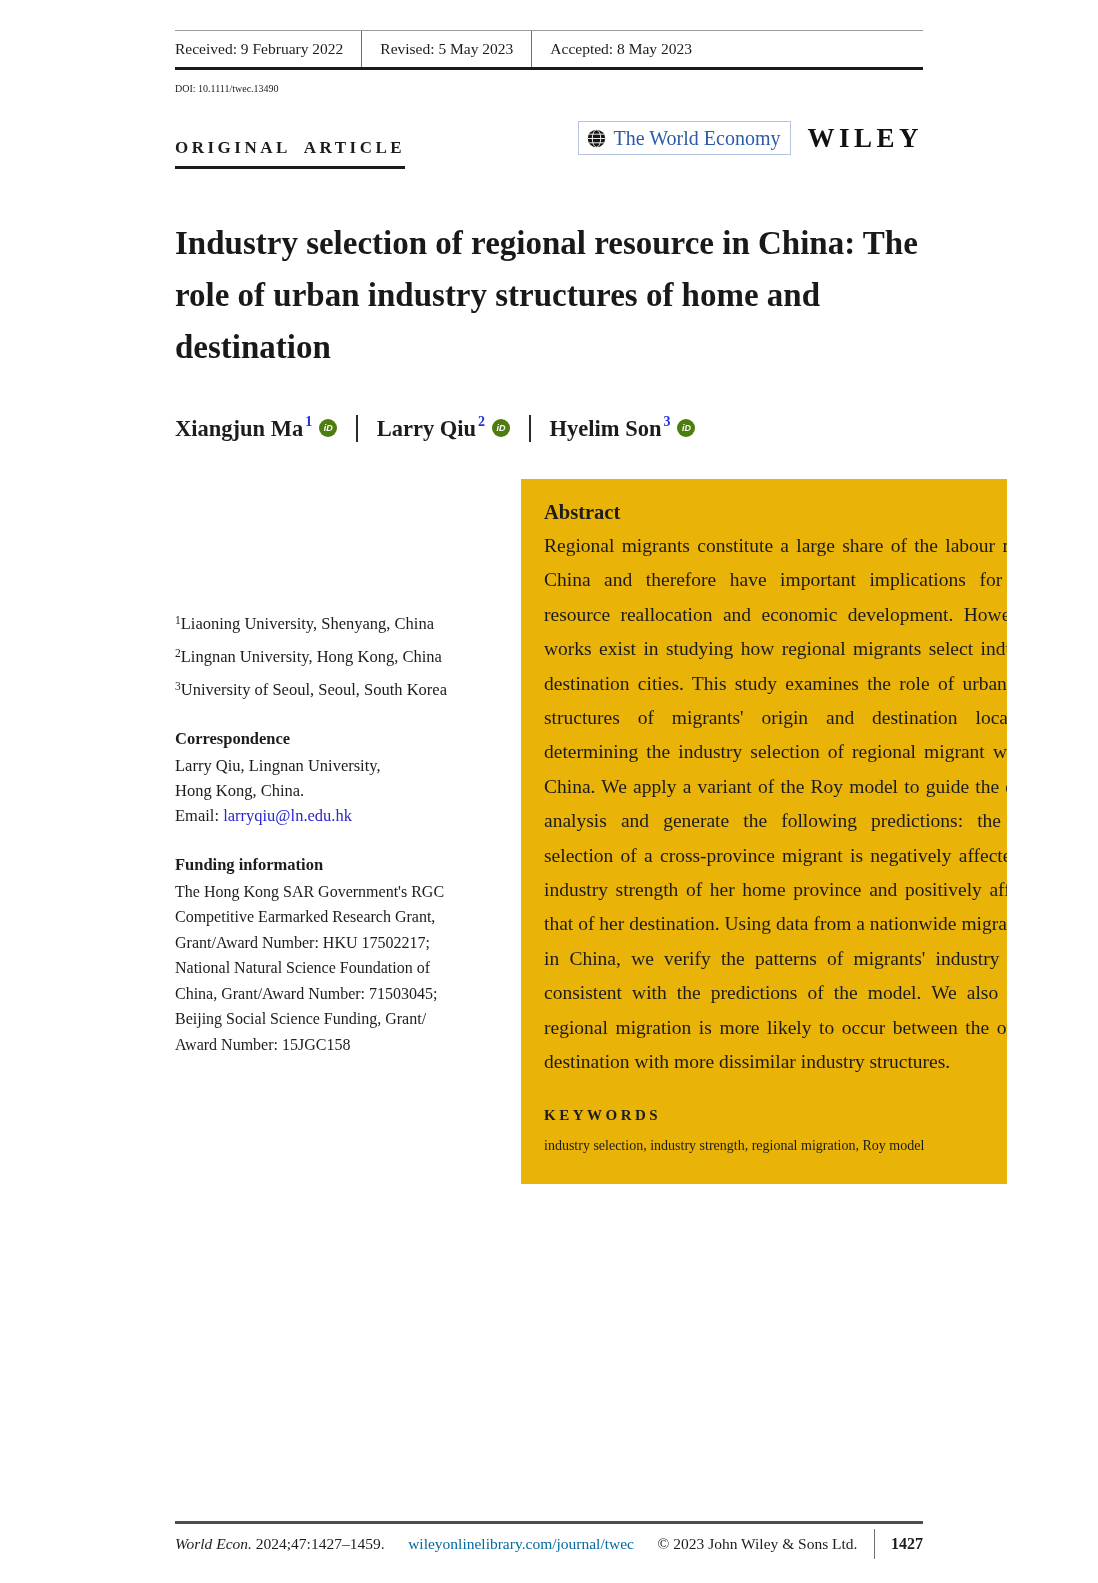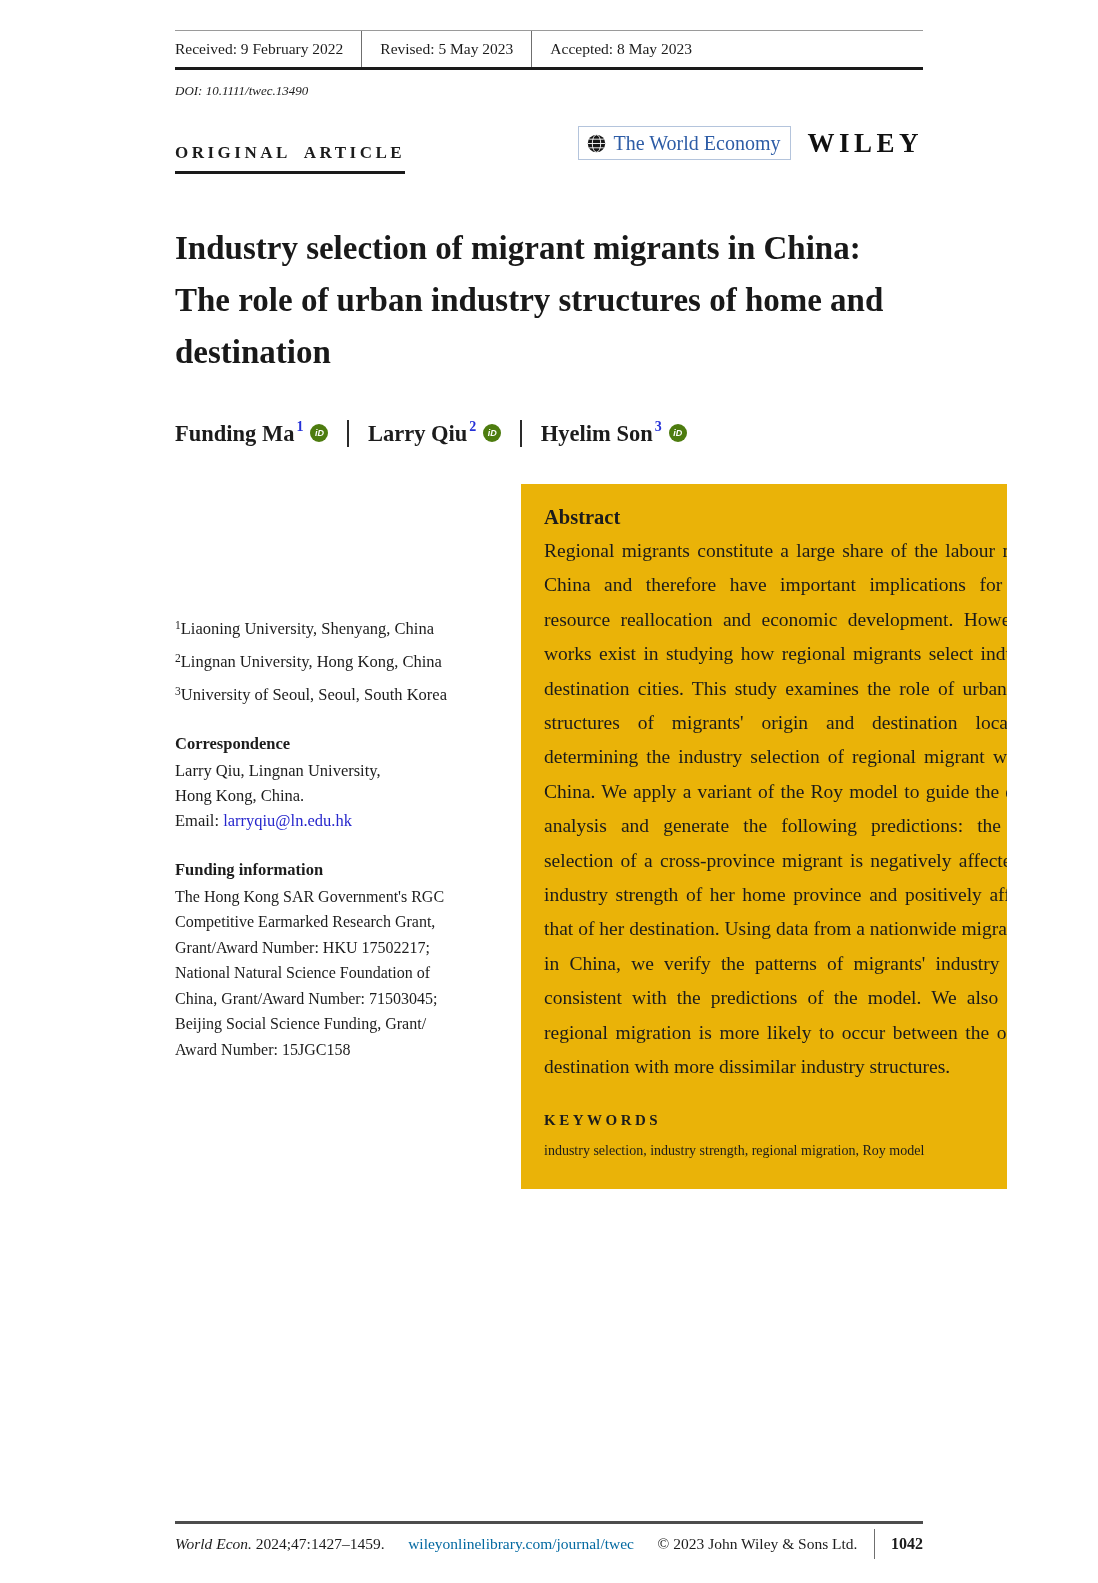--- a/index.html
+++ b/index.html
@@ -13,21 +13,21 @@
     margin-top: 30px;
     display: flex; align-items: stretch;
     border-top: 1px solid #9a9a9a;
     border-bottom: 3px solid #1a1a1a;
     font-size: 15.5px;
   }
   .date-cell { padding: 9px 18px 9px 18px; white-space: nowrap; }
   .date-cell.first { padding-left: 0; }
   .vsep { width: 1px; background: #6f6f6f; }
 
-  .doi { margin-top: 13px; font-size: 13px; font-style: italic; }
+  .doi { margin-top: 13px; font-size: 10px; }
 
   
   .masthead { margin-top: 27px; display: flex; justify-content: space-between; align-items: flex-start; }
   .article-type {
     display: inline-block; margin-top: 17px;
     font-size: 17px; font-weight: bold; letter-spacing: 3.5px; word-spacing: 7px;
     padding-bottom: 8px; border-bottom: 3px solid #1a1a1a;
   }
   .brand { display: flex; align-items: center; margin-left: 16px; }
   .journal-box {
@@ -116,25 +116,25 @@
               <line x1="2.2" y1="5.2" x2="16.8" y2="5.2" stroke="#ffffff" stroke-width="0.9"></line>
               <line x1="2.2" y1="13.8" x2="16.8" y2="13.8" stroke="#ffffff" stroke-width="0.9"></line>
             </svg>
           </span>
           <span class="journal-name">The World Economy</span>
         </div>
         <span class="wiley">WILEY</span>
       </div>
     </div>
 
-    <h1 class="title">Industry selection of migrant migrants in China: The role of urban industry structures of home and destination</h1>
+    <h1 class="title">Industry selection of regional resource in China: The role of urban industry structures of home and destination</h1>
 
     <div class="authors">
       <span class="author">
-        <span>Funding Ma</span>
+        <span>Xiangjun Ma</span>
         <span class="sup">1</span>
         <span class="orcid">iD</span>
       </span>
       <span class="author-sep"></span>
       <span class="author">
         <span>Larry Qiu</span>
         <span class="sup">2</span>
         <span class="orcid">iD</span>
       </span>
       <span class="author-sep"></span>
@@ -188,16 +188,16 @@
   </div>
 
   <div class="footer">
     <div class="citation">
       <i>World Econ.</i><span> 2024;47:1427–1459.</span>
     </div>
     <a class="footer-link">wileyonlinelibrary.com/journal/twec</a>
     <div class="fright">
       <span>© 2023 John Wiley &amp; Sons Ltd.</span>
       <span class="fbar"></span>
-      <span class="pageno">1042</span>
+      <span class="pageno">1427</span>
     </div>
   </div>
 </div>
 
 </body></html>

